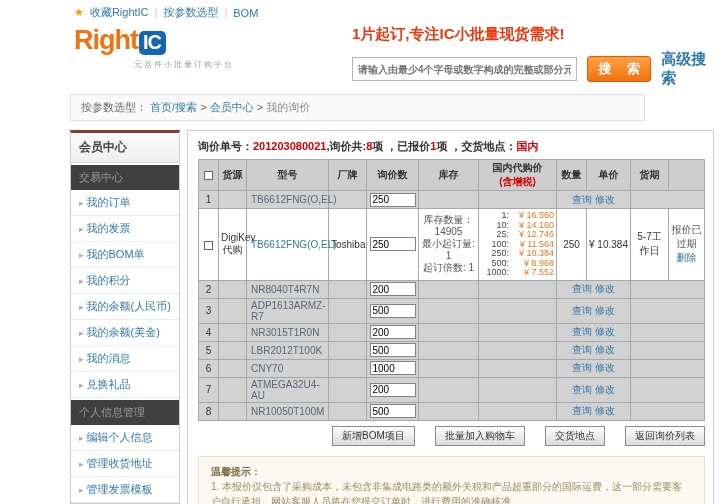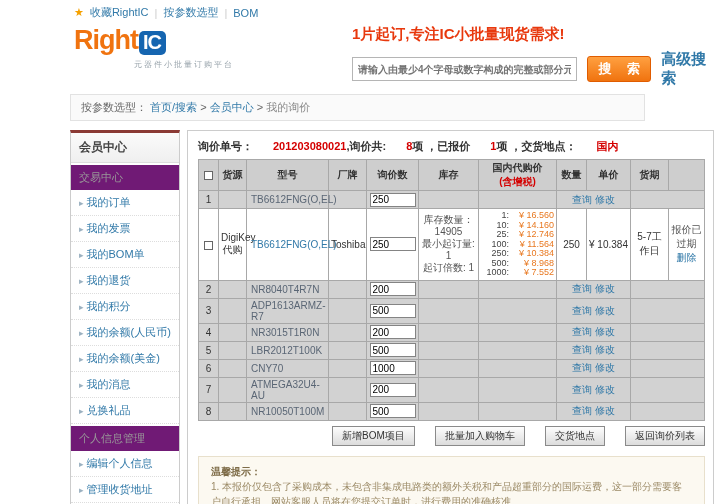--- a/index.html
+++ b/index.html
@@ -33,27 +33,27 @@
   .advlnk { font-size:15px; font-weight:bold; }
 
   
   .crumbbar { width:575px; background:#fafafa; border:1px solid #e2e2e2; padding:5px 10px; color:#666; }
   .crumb-cur { color:#888; }
 
   
   .main { display:flex; gap:7px; margin-top:9px; align-items:flex-start; }
   .sidebar { width:117px; border:1px solid #ccc; border-top:3px solid #8b3a35; background:#fff; }
   .sb-title { font-weight:bold; font-size:12px; color:#444; padding:6px 8px; background:linear-gradient(#fbfbfb,#efefef); border-bottom:1px solid #ddd; }
-  .sb-sec { background:#701a75; color:#999; padding:5px 8px; margin-top:2px; }
+  .sb-sec { background:#404040; color:#999; padding:5px 8px; margin-top:2px; }
   .sb-item { display:block; padding:5px 4px 5px 8px; border-bottom:1px dotted #ddd; color:#3179a8; font-size:11px; }
   .sb-item .arr { color:#9ab0c0; font-size:9px; margin-right:3px; }
 
   .content { flex:1; border:1px solid #ccc; padding:8px 8px 10px 10px; }
   .inqline { font-weight:bold; margin-bottom:5px; color:#333; }
-  .red { color:#d40000;margin-left:20px; }
+  .red { color:#d40000; }
 
   table.inq { border-collapse:collapse; width:100%; font-size:10px; table-layout:fixed; }
   table.inq th, table.inq td { border:1px solid #a8a8a8; padding:1px 2px; text-align:center; vertical-align:middle; }
   table.inq thead th { background:#cecece; font-weight:bold; height:26px; color:#333; }
   .psub { color:#d40000; font-weight:bold; }
   tr.grow td { background:#d2d2d2; height:18px; }
   tr.qrow td { background:#fff; padding:2px; }
   .qty { width:46px; height:14px; font-size:10px; border:1px solid #848484; padding:0 2px; }
   .model { color:#5a6675; text-align:left !important; padding-left:4px !important; }
   .stockinfo { color:#555; line-height:12px; }
@@ -110,21 +110,20 @@
   </div>
 
   <div class="main">
 
     <div class="sidebar">
       <div class="sb-title">会员中心</div>
       <div class="sb-sec">交易中心</div>
       <a class="sb-item"><span class="arr">▸</span><span>我的订单</span></a>
       <a class="sb-item"><span class="arr">▸</span><span>我的发票</span></a>
       <a class="sb-item"><span class="arr">▸</span><span>我的BOM单</span></a>
-      <a class="sb-item"><span class="arr">▸</span><span>我的退货</span></a>
       <a class="sb-item"><span class="arr">▸</span><span>我的积分</span></a>
       <a class="sb-item"><span class="arr">▸</span><span>我的余额(人民币)</span></a>
       <a class="sb-item"><span class="arr">▸</span><span>我的余额(美金)</span></a>
       <a class="sb-item"><span class="arr">▸</span><span>我的消息</span></a>
       <a class="sb-item"><span class="arr">▸</span><span>兑换礼品</span></a>
       <div class="sb-sec">个人信息管理</div>
       <a class="sb-item"><span class="arr">▸</span><span>编辑个人信息</span></a>
       <a class="sb-item"><span class="arr">▸</span><span>管理收货地址</span></a>
       <a class="sb-item"><span class="arr">▸</span><span>管理发票模板</span></a>
 

